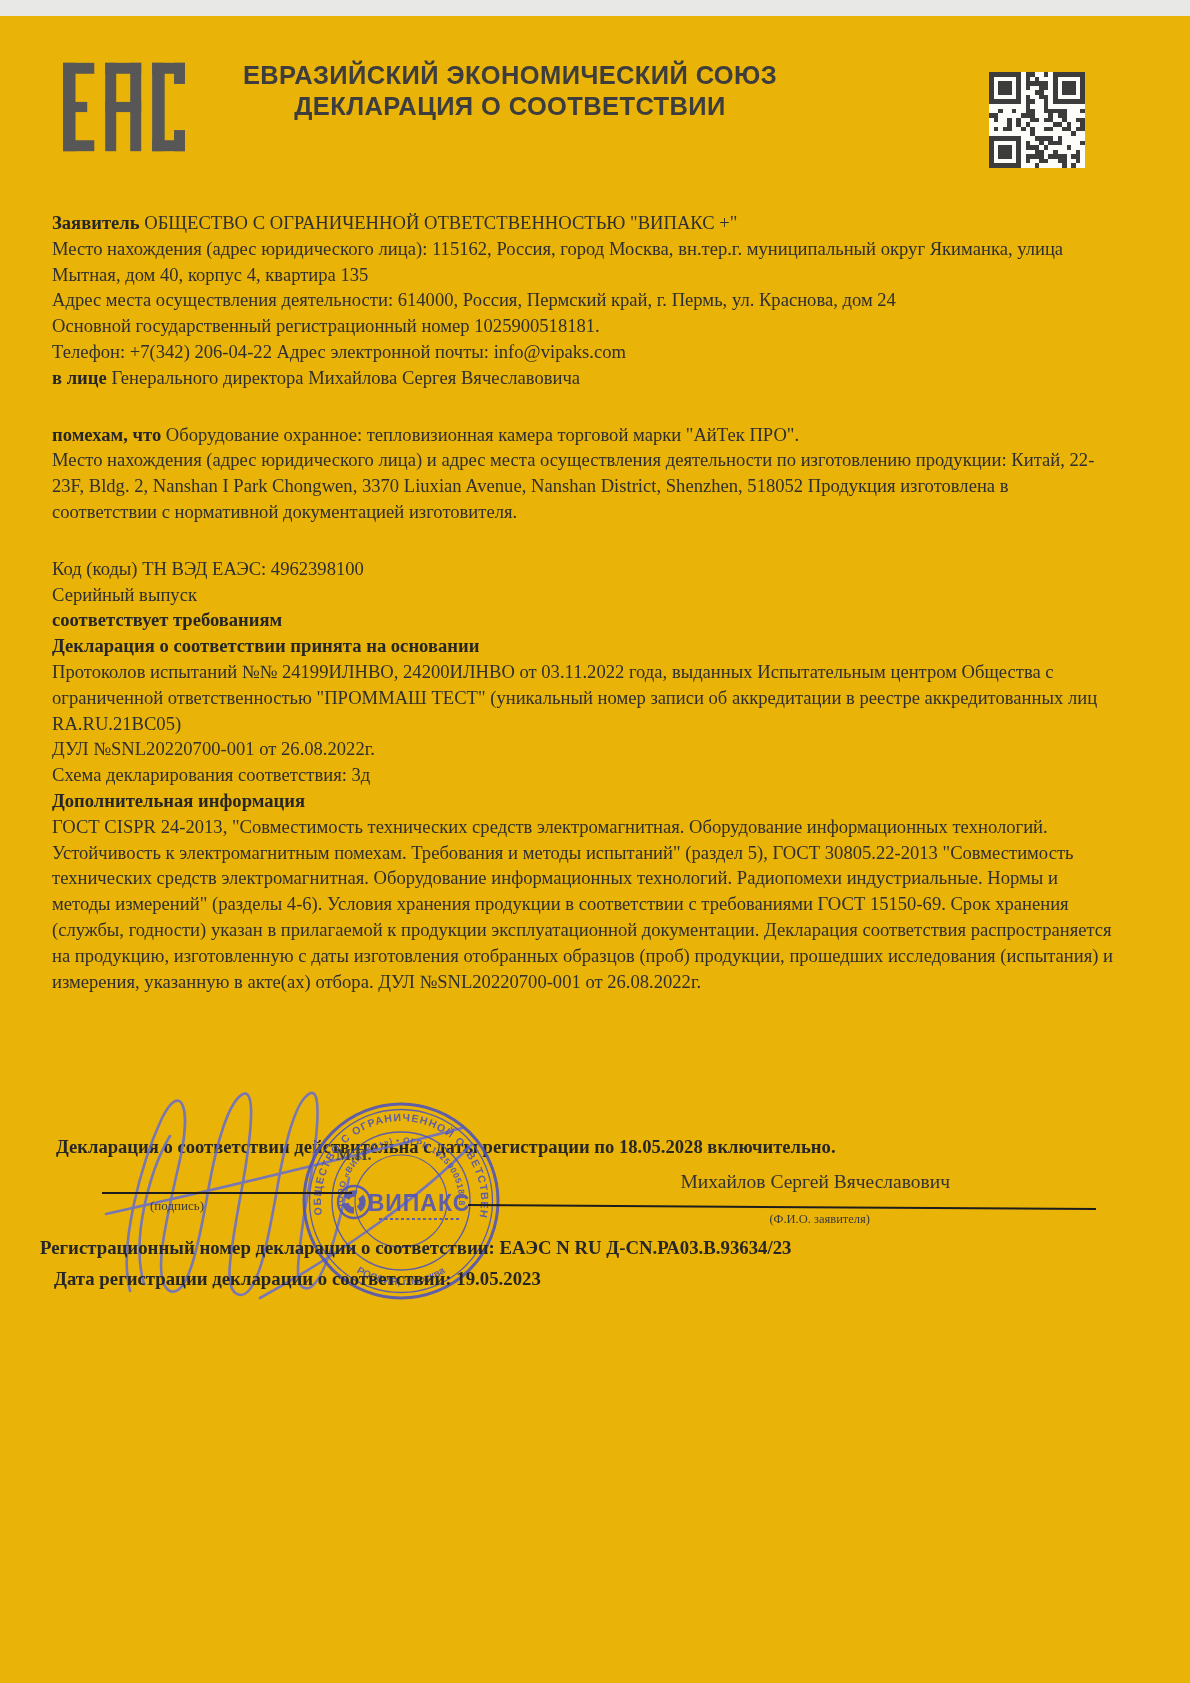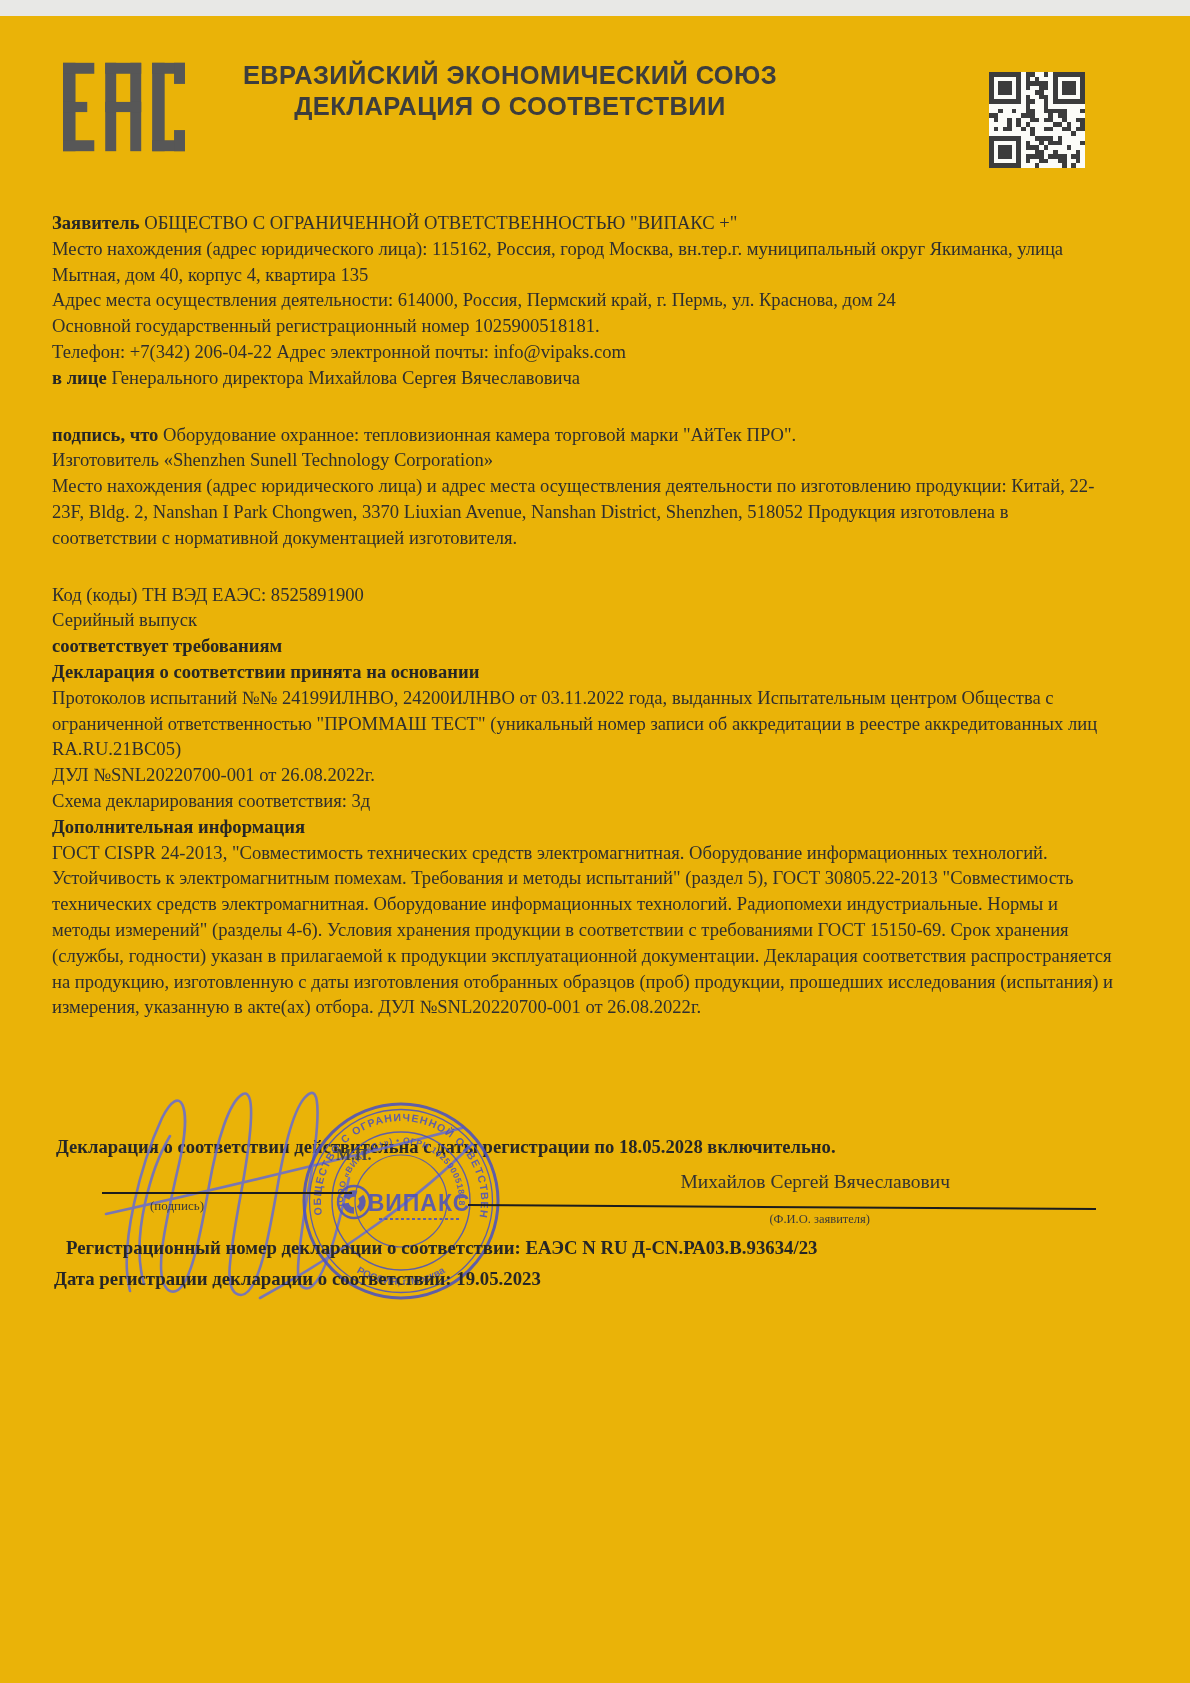--- a/index.html
+++ b/index.html
@@ -16,21 +16,21 @@
     transform:scaleX(.98);}
   .qr{position:absolute;left:989px;top:56px;width:96px;height:96px;}
   
   .doc-body{position:absolute;left:52px;top:194px;width:1066px;
     font-size:18.6px;line-height:25.8px;}
   .doc-body .block + .block{margin-top:31px;}
   .b{font-weight:bold;color:#262626;}
   
   .validity{position:absolute;left:56px;top:1120px;width:1080px;
     font-weight:bold;font-size:18.6px;color:#262626;}
-  .reg-line{position:absolute;left:66px;top:1221px;width:1090px;
+  .reg-line{position:absolute;left:40px;top:1221px;width:1090px;
     font-weight:bold;font-size:18.8px;color:#262626;}
   .date-line{position:absolute;left:54px;top:1252px;width:1090px;
     font-weight:bold;font-size:18.8px;color:#262626;}
   
   .sig-rule{position:absolute;left:102px;top:1176px;width:250px;height:2px;background:#1d1d1d;}
   .sig-caption{position:absolute;left:150px;top:1182px;width:110px;text-align:left;
     font-size:13px;color:#3a3a3a;}
   .mp-label{position:absolute;left:336px;top:1130px;font-size:16px;color:#444;font-weight:bold;}
   .signer-name{position:absolute;left:560px;top:1155px;width:390px;text-align:right;
     font-size:19.5px;color:#333;}
@@ -197,26 +197,25 @@
   <main class="doc-body" id="doc-body">
       <div class="block">
         <div><span class="b">Заявитель </span><span>ОБЩЕСТВО С ОГРАНИЧЕННОЙ ОТВЕТСТВЕННОСТЬЮ "ВИПАКС +"</span></div>
         <div><span>Место нахождения (адрес юридического лица): 115162, Россия, город Москва, вн.тер.г. муниципальный округ Якиманка, улица Мытная, дом 40, корпус 4, квартира 135</span></div>
         <div><span>Адрес места осуществления деятельности: 614000, Россия, Пермский край, г. Пермь, ул. Краснова, дом 24</span></div>
         <div><span>Основной государственный регистрационный номер 1025900518181.</span></div>
         <div><span>Телефон: +7(342) 206-04-22 Адрес электронной почты: info@vipaks.com</span></div>
         <div><span class="b">в лице </span><span>Генерального директора Михайлова Сергея Вячеславовича</span></div>
       </div>
       <div class="block">
-        <div><span class="b">подпись, что </span><span>Оборудование охранное: тепловизионная камера торговой марки "АйТек ПРО".</span></div>
-        <div><span>Изготовитель «Shenzhen Sunell Technology Corporation»</span></div>
+        <div><span class="b">помехам, что </span><span>Оборудование охранное: тепловизионная камера торговой марки "АйТек ПРО".</span></div>
         <div><span>Место нахождения (адрес юридического лица) и адрес места осуществления деятельности по изготовлению продукции: Китай, 22-23F, Bldg. 2, Nanshan I Park Chongwen, 3370 Liuxian Avenue, Nanshan District, Shenzhen, 518052 Продукция изготовлена в соответствии с нормативной документацией изготовителя.</span></div>
       </div>
       <div class="block">
-        <div><span>Код (коды) ТН ВЭД ЕАЭС: 8525891900</span></div>
+        <div><span>Код (коды) ТН ВЭД ЕАЭС: 4962398100</span></div>
         <div><span>Серийный выпуск</span></div>
         <div><span class="b">соответствует требованиям</span></div>
         <div><span class="b">Декларация о соответствии принята на основании</span></div>
         <div><span>Протоколов испытаний №№ 24199ИЛНВО, 24200ИЛНВО от 03.11.2022 года, выданных Испытательным центром Общества с ограниченной ответственностью "ПРОММАШ ТЕСТ" (уникальный номер записи об аккредитации в реестре аккредитованных лиц RA.RU.21BC05)</span></div>
         <div><span>ДУЛ №SNL20220700-001 от 26.08.2022г.</span></div>
         <div><span>Схема декларирования соответствия: 3д</span></div>
         <div><span class="b">Дополнительная информация</span></div>
         <div><span>ГОСТ CISPR 24-2013, "Совместимость технических средств электромагнитная. Оборудование информационных технологий. Устойчивость к электромагнитным помехам. Требования и методы испытаний" (раздел 5), ГОСТ 30805.22-2013 "Совместимость технических средств электромагнитная. Оборудование информационных технологий. Радиопомехи индустриальные. Нормы и методы измерений" (разделы 4-6). Условия хранения продукции в соответствии с требованиями ГОСТ 15150-69. Срок хранения (службы, годности) указан в прилагаемой к продукции эксплуатационной документации. Декларация соответствия распространяется на продукцию, изготовленную с даты изготовления отобранных образцов (проб) продукции, прошедших исследования (испытания) и измерения, указанную в акте(ах) отбора. ДУЛ №SNL20220700-001 от 26.08.2022г.</span></div>
       </div>
     </main>

